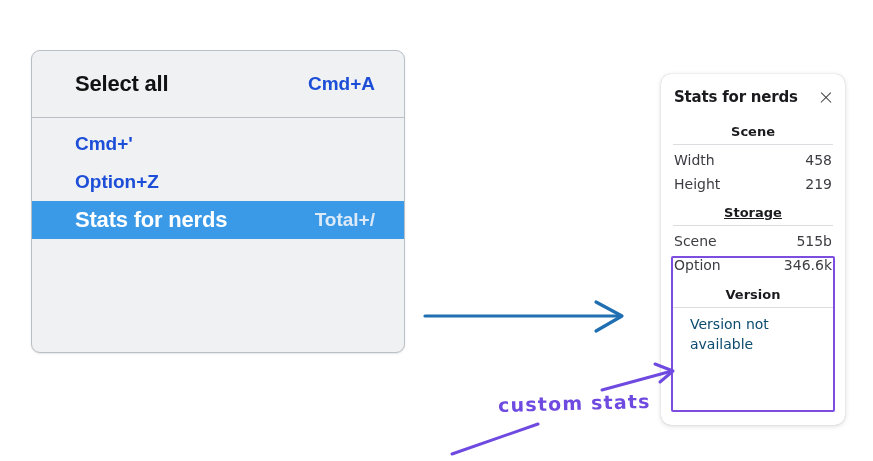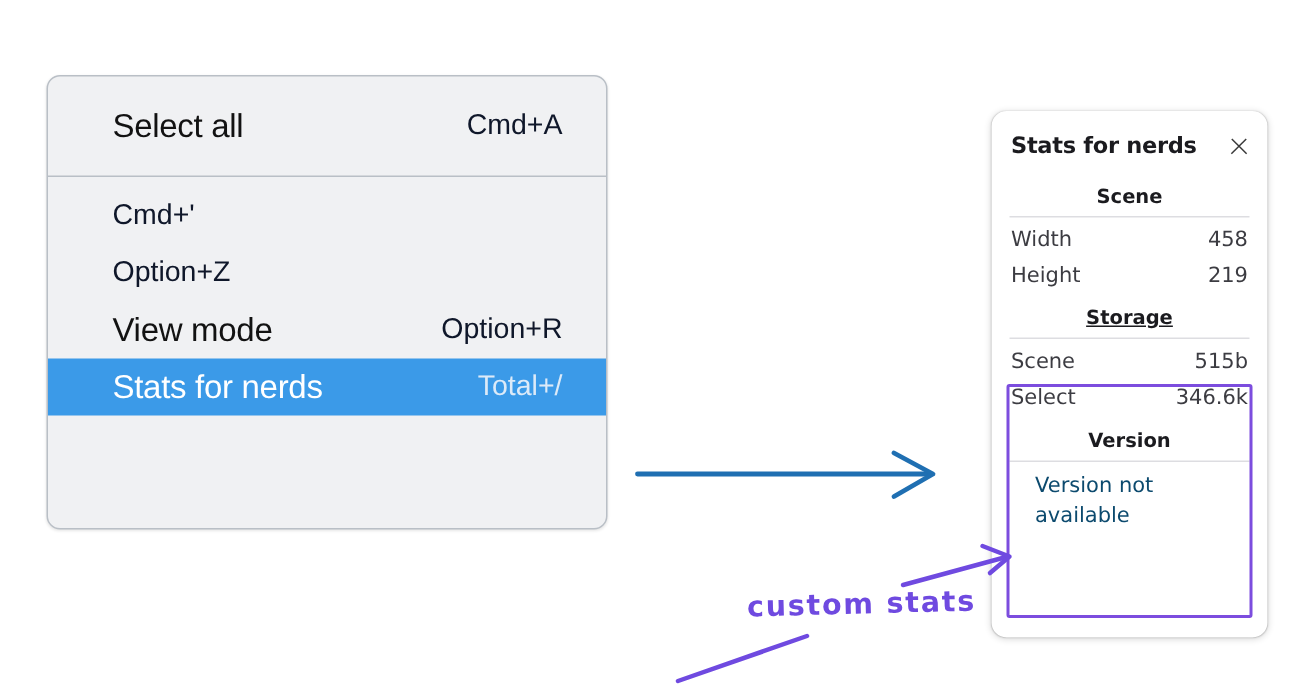--- a/index.html
+++ b/index.html
@@ -24,20 +24,21 @@
     height: 303px;
     background: #f0f1f3;
     border: 1px solid #b9bfc6;
     border-radius: 9px;
     box-sizing: border-box;
     overflow: hidden;
     box-shadow: 0 1px 2px rgba(0,0,0,0.10);
   }
   .menu-group {
     padding: 6px 0;
+    font-weight: bold;
   }
   .menu-group.group-top {
     padding-top: 14px;
     padding-bottom: 14px;
   }
   .menu-divider {
     height: 1px;
     background: #b9bfc6;
     width: 100%;
   }
@@ -50,21 +51,21 @@
     box-sizing: border-box;
     color: #121212;
   }
   .menu-item .label {
     font-size: 22px;
     letter-spacing: -0.2px;
     white-space: nowrap;
   }
   .menu-item .shortcut {
     font-size: 19px;
-    color: #0f172a;
+    color: #1d4ed8;
     white-space: nowrap;
   }
   .menu-item.selected {
     background: #3b9ae8;
   }
   .menu-item.selected .label {
     color: #ffffff;
   }
   .menu-item.selected .shortcut {
     color: #dceaf8;
@@ -194,24 +195,20 @@
 
   <div class="menu-divider"></div>
 
   <div class="menu-group group-bottom">
     <div class="menu-item">
       <span class="shortcut">Cmd+'</span>
     </div>
     <div class="menu-item">
       <span class="shortcut">Option+Z</span>
     </div>
-    <div class="menu-item">
-      <span class="label">View mode</span>
-      <span class="shortcut">Option+R</span>
-    </div>
     <div class="menu-item selected">
       <span class="label">Stats for nerds</span>
       <span class="shortcut">Total+/</span>
     </div>
   </div>
 </div>
 
 <div id="stats-panel">
 
   <div class="panel-header">
@@ -230,21 +227,21 @@
     <span class="val">219</span>
   </div>
 
   <div class="section-title" style="padding-top:9px;text-decoration:underline;">Storage</div>
   <div class="hr"></div>
   <div class="stat-row">
     <span class="lbl">Scene</span>
     <span class="val">515b</span>
   </div>
   <div class="stat-row">
-    <span class="lbl">Select</span>
+    <span class="lbl">Option</span>
     <span class="val">346.6k</span>
   </div>
 
   <div class="section-title" style="padding-top:10px;">Version</div>
   <div class="hr"></div>
   <div class="plain-row">Version not available</div>
 </div>
 
 <div id="custom-stats-box"></div>
 

